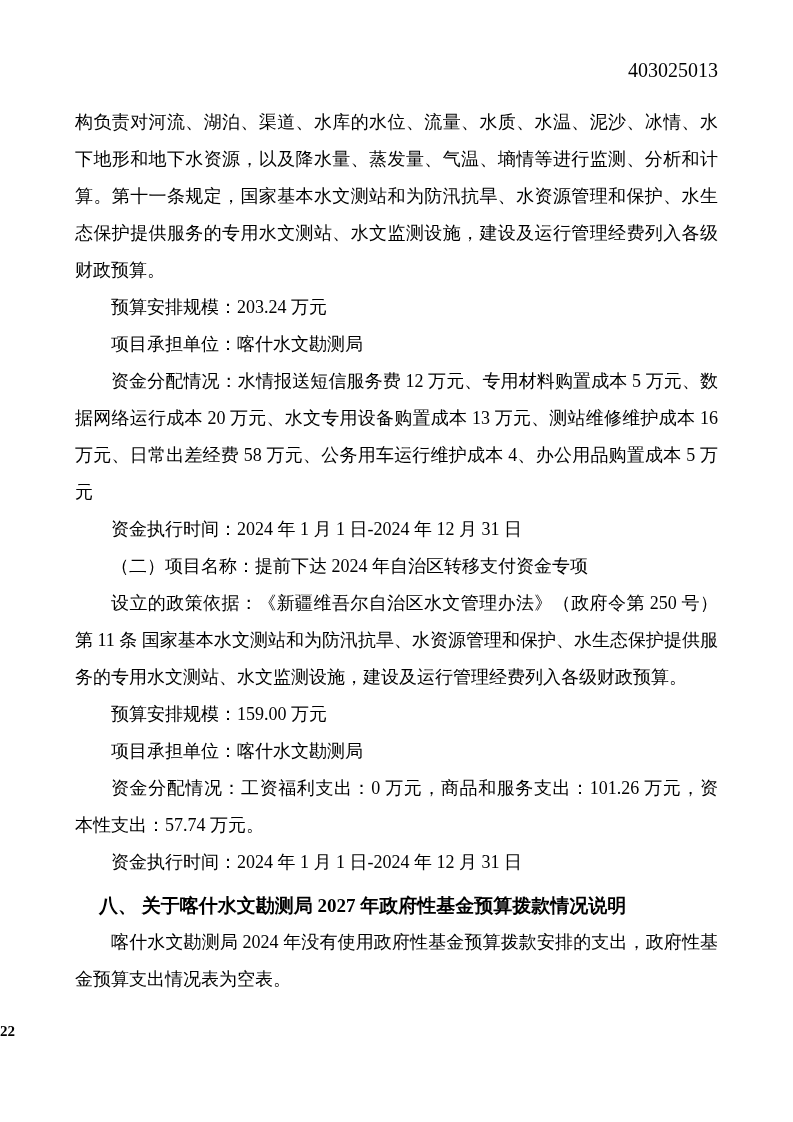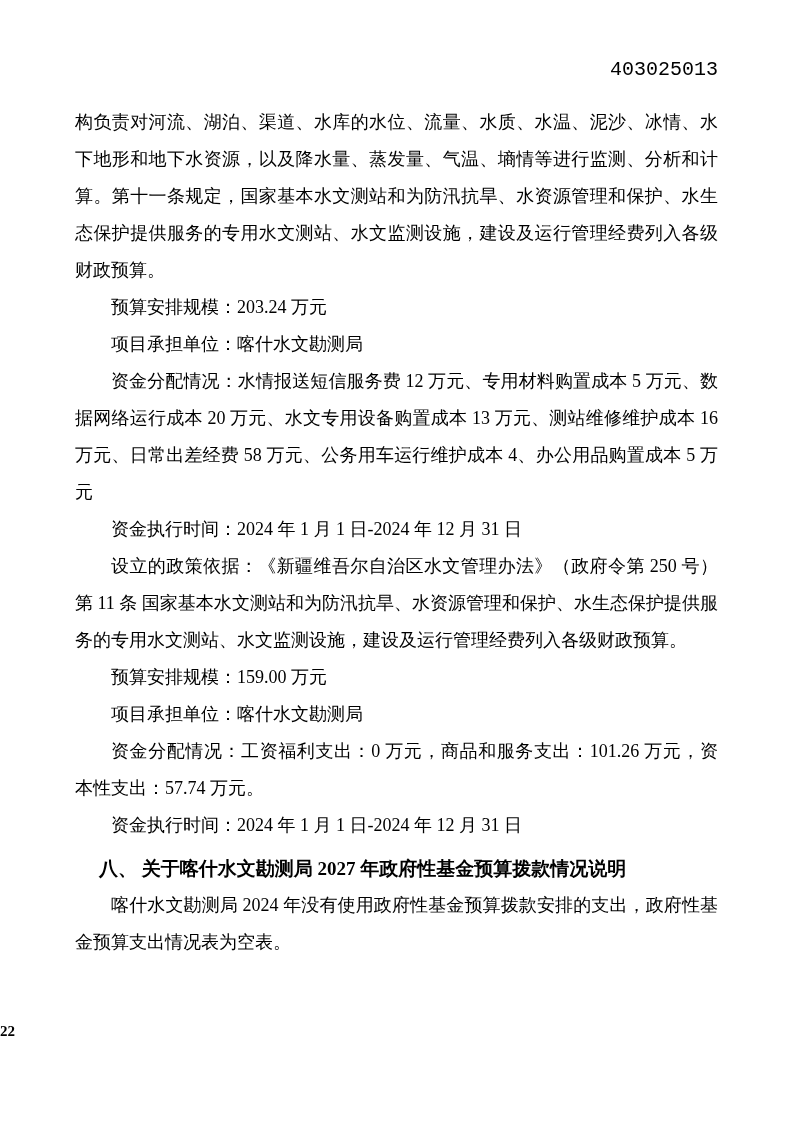--- a/index.html
+++ b/index.html
@@ -10,21 +10,21 @@
     margin: 0 auto;
     background: #ffffff;
     color: #000000;
     font-family: "Liberation Serif", "DejaVu Serif", serif;
     overflow: hidden;
   }
   .doc-number {
     position: absolute;
     top: 58px;
     right: 75px;
-    font-family: Liberation Mono, monospace;
+    font-family: Liberation Serif, serif;
     font-size: 20px;
     line-height: 24px;
   }
   .body-text {
     position: absolute;
     top: 104px;
     left: 75px;
     width: 643px;
     font-size: 18px;
     line-height: 37px;
@@ -65,20 +65,21 @@
     <p>构负责对河流、湖泊、渠道、水库的水位、流量、水质、水温、泥沙、冰情、水下地形和地下水资源，以及降水量、蒸发量、气温、墒情等进行监测、分析和计算。第十一条规定，国家基本水文测站和为防汛抗旱、水资源管理和保护、水生态保护提供服务的专用水文测站、水文监测设施，建设及运行管理经费列入各级财政预算。</p>
 
     <p class="indent">预算安排规模：203.24 万元</p>
 
     <p class="indent">项目承担单位：喀什水文勘测局</p>
 
     <p class="indent">资金分配情况：水情报送短信服务费 12 万元、专用材料购置成本 5 万元、数据网络运行成本 20 万元、水文专用设备购置成本 13 万元、测站维修维护成本 16 万元、日常出差经费 58 万元、公务用车运行维护成本 4、办公用品购置成本 5 万元</p>
 
     <p class="indent">资金执行时间：2024 年 1 月 1 日-2024 年 12 月 31 日</p>
 
+    <p class="indent">（二）项目名称：提前下达 2024 年自治区转移支付资金专项</p>
 
     <p class="indent">设立的政策依据：《新疆维吾尔自治区水文管理办法》（政府令第 250 号）第 11 条 国家基本水文测站和为防汛抗旱、水资源管理和保护、水生态保护提供服务的专用水文测站、水文监测设施，建设及运行管理经费列入各级财政预算。</p>
 
     <p class="indent">预算安排规模：159.00 万元</p>
 
     <p class="indent">项目承担单位：喀什水文勘测局</p>
 
     <p class="indent">资金分配情况：工资福利支出：0 万元，商品和服务支出：101.26 万元，资本性支出：57.74 万元。</p>
 
     <p class="indent">资金执行时间：2024 年 1 月 1 日-2024 年 12 月 31 日</p>

